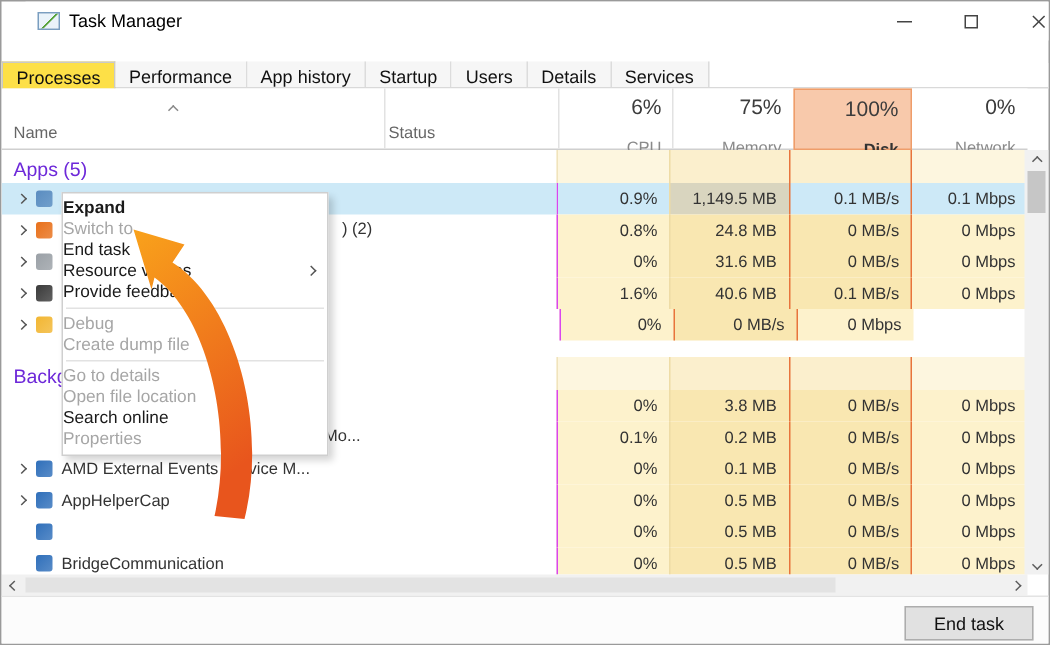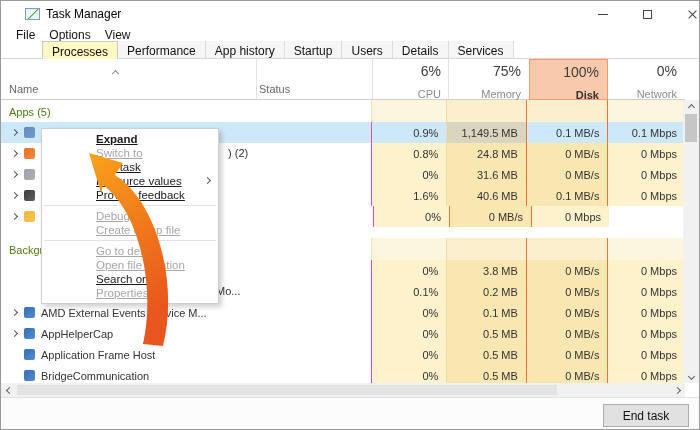--- a/index.html
+++ b/index.html
@@ -19,65 +19,65 @@
   .glyph-close:before,.glyph-close:after { content:""; position:absolute; left:5px; top:0; width:1px; height:11px; background:#444; }
   .glyph-close:before { transform:rotate(45deg); } .glyph-close:after { transform:rotate(-45deg); }
 
   
   .menubar { position:absolute; left:0; top:26px; width:100%; height:15px; display:flex; align-items:center; padding-left:8px; gap:0; }
   .menubar .mitem { padding:0 7px; font-size:12px; color:#111; }
 
   
   .tabstrip { position:absolute; left:0; top:41px; width:100%; height:17px; display:flex; align-items:flex-end; border-bottom:1px solid #d9d9d9; background:#fff; }
   .tab { height:17px; padding:2px 9px 0; font-size:12px; color:#111; border-right:1px solid #dcdcdc; display:flex; align-items:center; background:#f6f6f6; }
-  .tab.selected { background:#fef9c3; border:1px solid #c9c9c9; border-bottom:none; height:18px; margin-bottom:-1px;margin-left:41px; }
+  .tab.selected { background:#fde047; border:1px solid #c9c9c9; border-bottom:none; height:18px; margin-bottom:-1px; }
 
   
   .header { position:absolute; left:0; top:58px; width:684px; height:41px; border-bottom:1px solid #cfcfcf; background:#fff; }
   .hdr-name { position:absolute; left:8px; bottom:4px; font-size:11px; color:#666; }
   .hdr-status { position:absolute; left:258px; bottom:4px; font-size:11px; color:#666; }
   .hdr-sort { position:absolute; left:112px; top:6px; }
   .vline { position:absolute; top:0; bottom:0; width:1px; background:#e2e2e2; }
   .usage-cell { position:absolute; top:0; height:41px; text-align:right; padding:4px 8px 0 0; }
   .usage-pct { font-size:14px; color:#3c3c3c; }
-  .usage-lbl { font-size:11px; color:#8a8a8a; margin-top:9px; }
+  .usage-lbl { font-size:11px; color:#8a8a8a; margin-top:14px; }
   .usage-cell.hl { background:#f8c9ab; border:1px solid #ef9d6a; }
   .usage-cell.hl .usage-lbl { color:#333; font-weight:bold; }
 
   
   .list { position:absolute; left:0; top:99px; width:684px; height:283px; overflow:hidden; background:#fff; }
   .prow { display:flex; width:684px; height:21px; align-items:stretch; }
   .cell { font-size:11px; display:flex; align-items:center; }
   .c-name { width:372px; padding-left:8px; position:relative; }
   .c-cpu { width:76px; } .c-mem { width:80px; } .c-disk { width:83px; } .c-net { width:77px; }
   .num { justify-content:flex-end; padding-right:8px; color:#333; }
   .c-cpu.num { background:#fdf2cc; border-left:1px solid #d946ef; }
   .c-mem.num { background:#f9e7b1; border-left:1px solid #eedcא0; border-left:1px solid #eedca6; }
   .c-disk.num { background:#f9e7b1; border-left:1px solid #e8743c; border-right:1px solid #e8743c; }
   .c-net.num { background:#fdf2cc; }
   .grow { height:22px; }
-  .grow .c-name { color:#4d7c0f; font-size:11px; padding-top:2px; }
+  .grow .c-name { color:#6d28d9; font-size:13px; padding-top:2px; }
   .grow .c-cpu { background:#fdf6df; border-left:1px solid #f0e3bc; }
   .grow .c-mem { background:#fbefcd; border-left:1px solid #eedca6; }
   .grow .c-disk { background:#fbefcd; border-left:1px solid #e8743c; border-right:1px solid #e8743c; }
   .grow .c-net { background:#fdf6df; }
   .spacer-row { height:11px; }
   .prow.selected .c-name,.prow.selected .c-cpu.num,.prow.selected .c-net.num { background:#cde9f7; }
   .prow.selected .c-disk.num { background:#cde9f7; }
   .prow.selected .c-mem.num { background:#d9d5bf; }
   .chev { display:inline-block; width:5px; height:5px; border-right:1px solid #555; border-bottom:1px solid #555; transform:rotate(-45deg); margin:0 7px 0 3px; flex:none; }
   .chev.hidden { visibility:hidden; }
   .chev-up { display:inline-block; width:5px; height:5px; border-right:1px solid #888; border-bottom:1px solid #888; transform:rotate(-135deg); }
   .picon { width:11px; height:11px; border-radius:2px; margin-right:6px; flex:none; background:linear-gradient(135deg,#4f93d2,#1f5fa7); }
   .pname { color:#333; white-space:nowrap; }
   .suffix { position:absolute; top:4px; font-size:11px; color:#333; }
 
   
   .ctxmenu { position:absolute; left:40px; top:127px; width:178px; background:#fff; border:1px solid #cfcfcf; box-shadow:3px 3px 5px rgba(0,0,0,.18); z-index:10; padding:3px 0; }
-  .ctx-item { height:14px; line-height:14px; padding-left:54px; font-size:11.5px; color:#1a1a1a; position:relative; white-space:nowrap;text-decoration:underline; }
+  .ctx-item { height:14px; line-height:14px; font-size:11.5px; color:#1a1a1a; position:relative; white-space:nowrap; }
   .ctx-item.disabled { color:#a6a6a6; }
   .ctx-item.bold { font-weight:bold; }
   .ctx-sep { height:1px; background:#e2e2e2; margin:3px 2px; }
   .ctx-sub { position:absolute; right:8px; top:4px; width:5px; height:5px; border-right:1px solid #555; border-bottom:1px solid #555; transform:rotate(-45deg); }
 
   
   .vscroll { position:absolute; right:0; top:99px; width:16px; height:283px; background:#f1f1f1; z-index:5; }
   .vthumb { position:absolute; left:2px; top:14px; width:12px; height:28px; background:#c6c6c6; }
   .sarrow { position:absolute; width:16px; height:14px; display:flex; align-items:center; justify-content:center; }
   .sarrow .a { width:5px; height:5px; border-right:1px solid #5c5c5c; border-bottom:1px solid #5c5c5c; }
@@ -110,25 +110,20 @@
         </div>
       <div class="win-btn">
           <span class="glyph-max"></span>
         </div>
       <div class="win-btn">
           <span class="glyph-close"></span>
         </div>
     </div>
   </div>
 
-  <div class="menubar" id="menubar">
-      <span class="mitem">File</span>
-      <span class="mitem">Options</span>
-      <span class="mitem">View</span>
-    </div>
 
   <div class="tabstrip" id="tabstrip">
       <div class="tab selected">Processes</div>
       <div class="tab">Performance</div>
       <div class="tab">App history</div>
       <div class="tab">Startup</div>
       <div class="tab">Users</div>
       <div class="tab">Details</div>
       <div class="tab">Services</div>
     </div>
@@ -264,21 +259,20 @@
         </div>
         <div class="cell c-cpu num">0%</div>
         <div class="cell c-mem num">0.5 MB</div>
         <div class="cell c-disk num">0 MB/s</div>
         <div class="cell c-net num">0 Mbps</div>
       </div>
       <div class="prow">
         <div class="cell c-name">
           <span class="chev hidden"></span>
           <span class="picon" style="background: linear-gradient(135deg, rgb(47, 111, 186), rgba(47, 111, 186, 0.8));"></span>
-          <span class="pname">Application Frame Host</span>
         </div>
         <div class="cell c-cpu num">0%</div>
         <div class="cell c-mem num">0.5 MB</div>
         <div class="cell c-disk num">0 MB/s</div>
         <div class="cell c-net num">0 Mbps</div>
       </div>
       <div class="prow">
         <div class="cell c-name">
           <span class="chev hidden"></span>
           <span class="picon" style="background: linear-gradient(135deg, rgb(47, 111, 186), rgba(47, 111, 186, 0.8));"></span>

